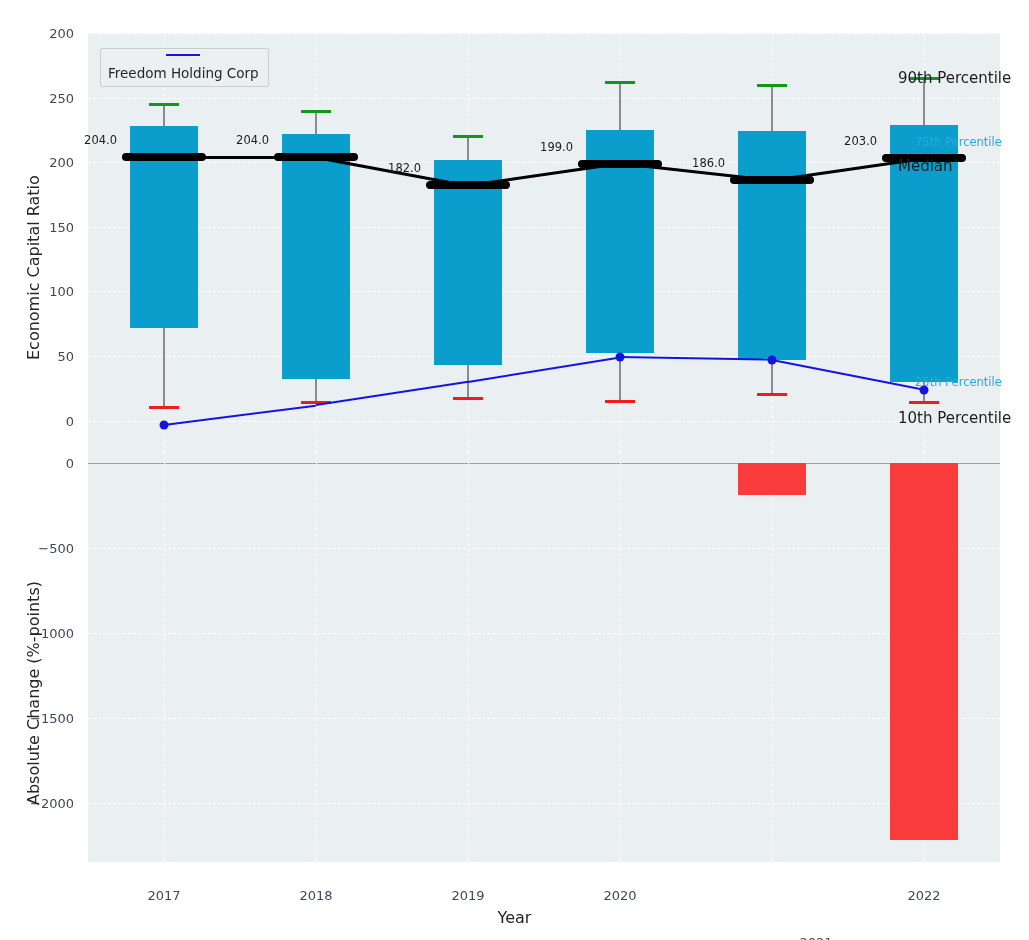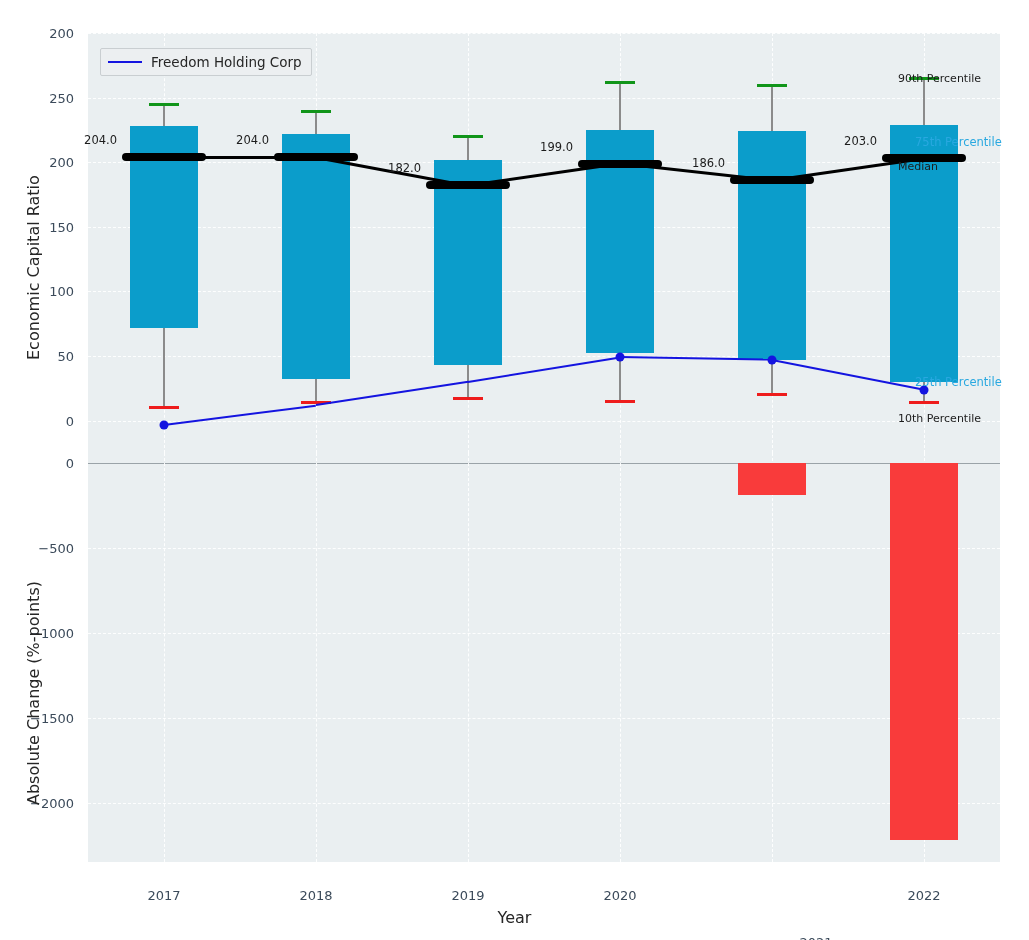--- a/index.html
+++ b/index.html
@@ -66,26 +66,26 @@
   .co-seg{position:absolute;height:2px;background:#1414e0;transform-origin:left center;}
   .co-dot{position:absolute;width:9px;height:9px;border-radius:50%;
     background:#1414e0;transform:translate(-50%,-50%);}
 
   
   .redbar{position:absolute;background:#f93b3b;}
 
   
   #legend{position:absolute;left:100px;top:48px;
     background:#eceff1;border:1px solid #c9ced1;border-radius:2px;
-    padding:5px 9px 5px 7px;display:flex;align-items:center;gap:9px;}
+    padding:5px 9px 5px 7px;display:flex;align-items:center;gap:9px;flex-direction:column;}
   #legend .swatch{display:block;width:34px;height:0;border-top:2.2px solid #1414e0;}
   #legend .ltext{font-size:13.5px;color:#262626;white-space:nowrap;}
 
   
-  .anno{position:absolute;font-size:11px;white-space:nowrap;transform:translateY(-50%);}
+  .anno{position:absolute;font-size:15px;white-space:nowrap;transform:translateY(-50%);}
   .anno.dark{color:#1c1c1c;}
   .anno.blue{color:#29a8e0;font-size:11.5px;}
 </style>
 </head>
 <body>
 
 <div id="root">
 
   <div id="panel-top" class="panel">
       <div class="gridline-h" style="top: 387.692px;"></div>

